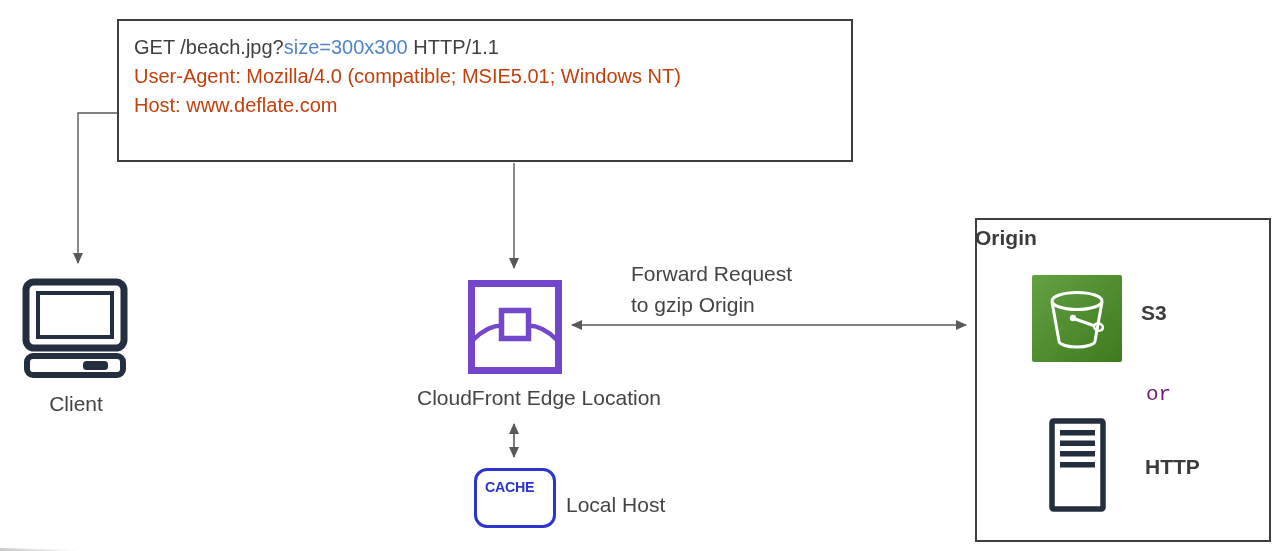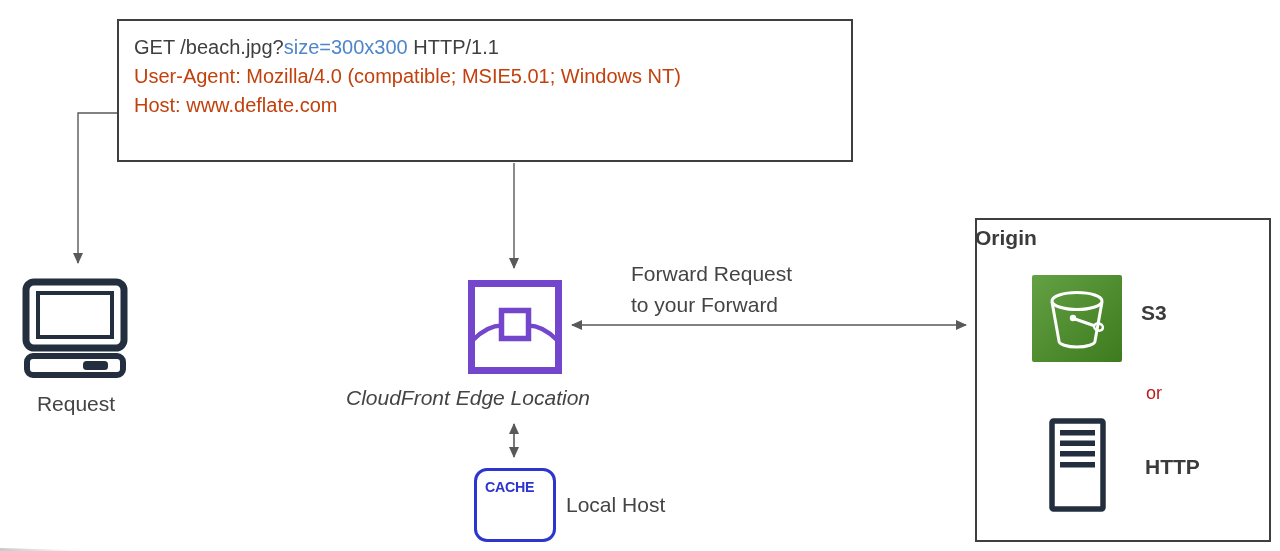--- a/index.html
+++ b/index.html
@@ -19,42 +19,42 @@
   .req-query{color:#4e86c8;}
   .req-header{color:#c2410c;}
 
   
   .overlay{left:0;top:0;pointer-events:none;}
 
   
   .lbl{font-size:21px;color:#444444;white-space:nowrap;}
   .lbl-bold{font-weight:bold;color:#3b3b3b;text-align:right;}
   .client-label{left:0;top:392px;width:152px;text-align:center;}
-  .cf-label{left:346px;top:386px;width:300px;text-align:left;font-style:italic;}
+  .cf-label{left:361px;top:386px;width:300px;text-align:right;}
   .cache-label{left:566px;top:493px;}
   .forward-label{left:631px;top:249px;line-height:31px;margin-top:9px;}
 
   
   .cache-box{
-    left:474px;top:468px;width:82px;height:74px;box-sizing:border-box;
+    left:474px;top:468px;width:82px;height:60px;box-sizing:border-box;
     border:3px solid #2c35ce;border-radius:13px;background:#ffffff;
   }
   .cache-badge{
     display:inline-block;margin:7px 0 0 8px;font-size:15px;font-weight:bold;color:#2c35ce;
     letter-spacing:-0.3px;transform:scaleX(0.95);transform-origin:left;
   }
 
   
   .origin-box{
     left:975px;top:218px;width:296px;height:324px;box-sizing:border-box;
     background:#ffffff;border:2px solid #3f3f3f;
   }
   .origin-title{left:975px;top:226px;width:296px;text-align:left;font-size:21px;}
   .s3-label{left:1141px;top:301px;font-size:21px;}
-  .or-label{left:1146px;top:383px;font-size:18px;color:#b91c1c;}
+  .or-label{left:1146px;top:383px;font-size:21px;color:#701a75;font-family:Liberation Mono, monospace;}
   .http-label{left:1145px;top:455px;font-size:21px;}
 
   
   .corner-sliver{
     left:0;top:546px;width:80px;height:5px;
     background:linear-gradient(90deg,#c9c9c9,#ffffff);
     clip-path:polygon(0 40%,100% 85%,100% 100%,0 100%);
   }
 </style>
 </head>
@@ -82,38 +82,38 @@
     <div class="req-header">User-Agent: Mozilla/4.0 (compatible; MSIE5.01; Windows NT)</div>
     <div class="req-header">Host: www.deflate.com</div>
   </div>
 
   <svg class="abs" style="left:22px;top:278px;" width="106" height="100" viewBox="0 0 106 100">
     <rect x="4" y="4" width="98" height="66" rx="8" fill="none" stroke="#232f3e" stroke-width="7"></rect>
     <rect x="16" y="15" width="74" height="44" fill="none" stroke="#232f3e" stroke-width="4"></rect>
     <rect x="5" y="78" width="96" height="19" rx="6" fill="none" stroke="#232f3e" stroke-width="6"></rect>
     <rect x="61" y="83" width="25" height="9" rx="3.5" fill="#232f3e"></rect>
   </svg>
-  <div class="abs lbl client-label">Request</div>
+  <div class="abs lbl client-label">Client</div>
 
   <svg class="abs" style="left:468px;top:280px;" width="94" height="94" viewBox="0 0 94 94">
     <rect x="3.5" y="3.5" width="87" height="87" fill="#ffffff" stroke="#7346cb" stroke-width="7"></rect>
     <path d="M5,60 C16,49 25,45.5 34,45.5" fill="none" stroke="#7346cb" stroke-width="4.5"></path>
     <path d="M89,60 C78,49 69,45.5 60,45.5" fill="none" stroke="#7346cb" stroke-width="4.5"></path>
     <rect x="33.5" y="30.5" width="27" height="28" fill="#ffffff" stroke="#7346cb" stroke-width="5.5"></rect>
   </svg>
   <div class="abs lbl cf-label">CloudFront Edge Location</div>
 
   <div class="abs cache-box">
     <span class="cache-badge">CACHE</span>
   </div>
   <div class="abs lbl cache-label">Local Host</div>
 
   <div class="abs lbl forward-label">
     <div>Forward Request</div>
-    <div>to your Forward</div>
+    <div>to gzip Origin</div>
   </div>
 
   <div class="abs origin-box"></div>
   <div class="abs lbl lbl-bold origin-title">Origin</div>
 
   <svg class="abs" style="left:1032px;top:275px;" width="90" height="87" viewBox="0 0 90 87">
     <defs>
       <linearGradient id="s3g" x1="0" y1="0" x2="1" y2="1">
         <stop offset="0" stop-color="#63a144"></stop>
         <stop offset="1" stop-color="#3e7a1e"></stop>

